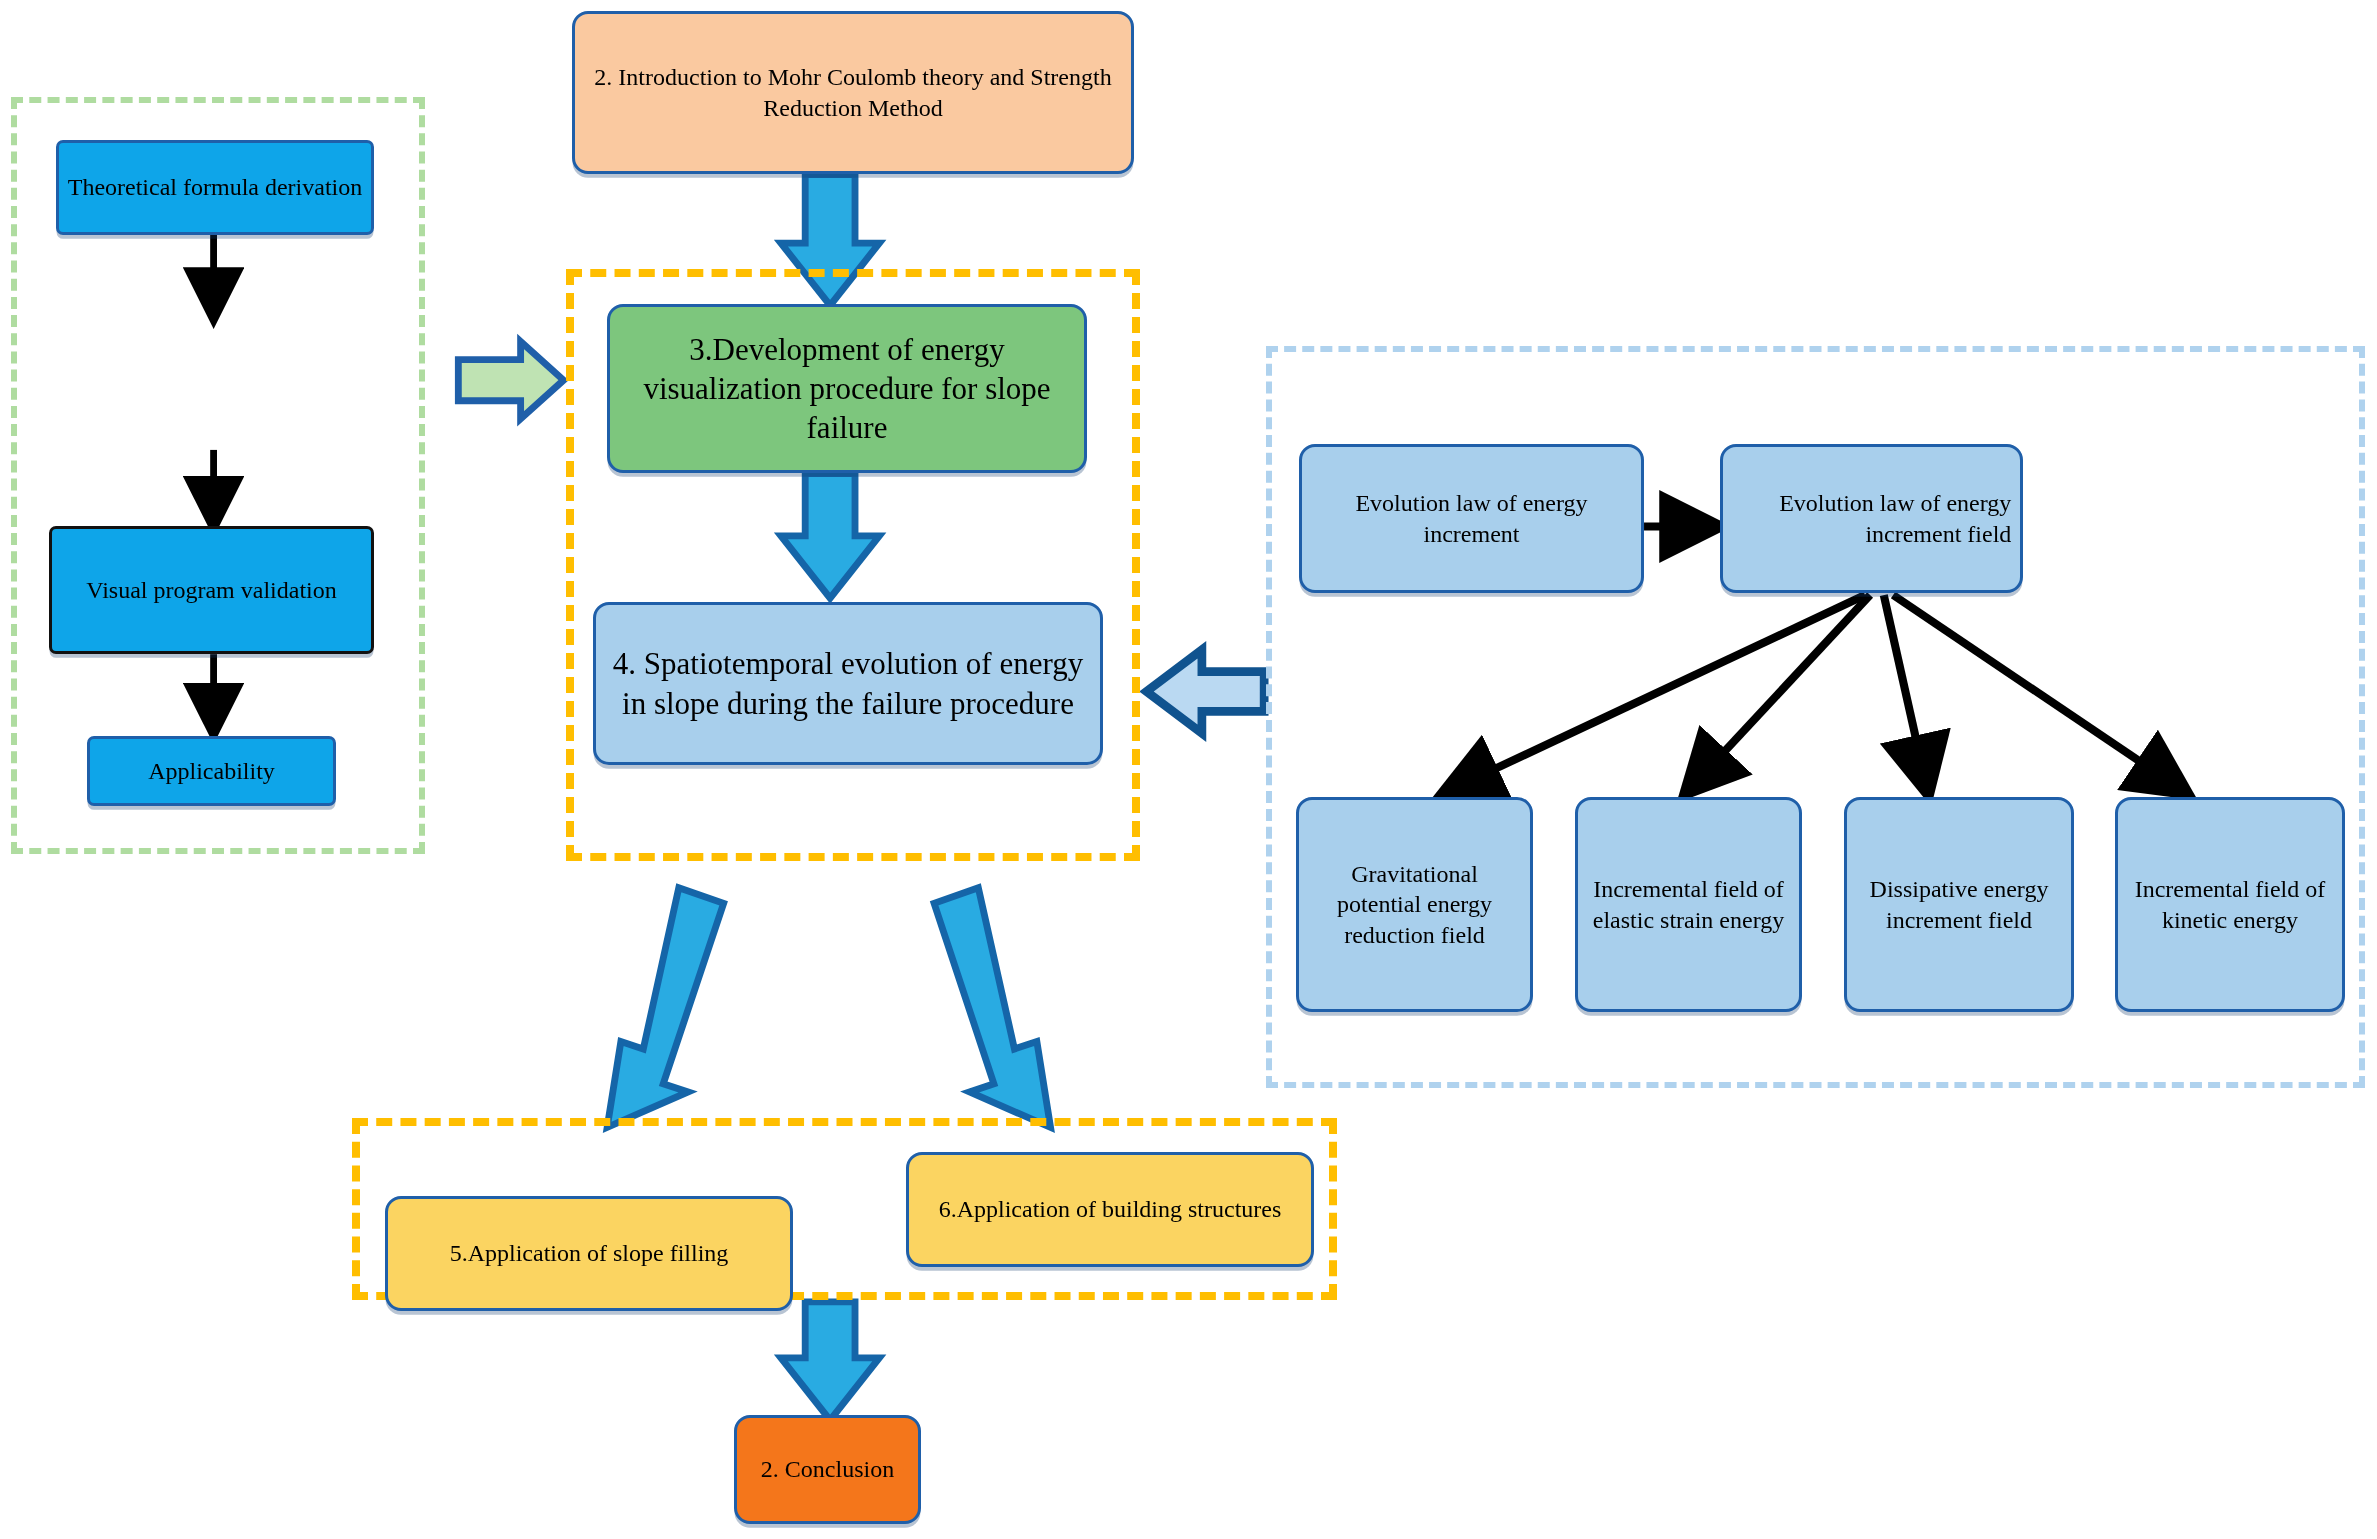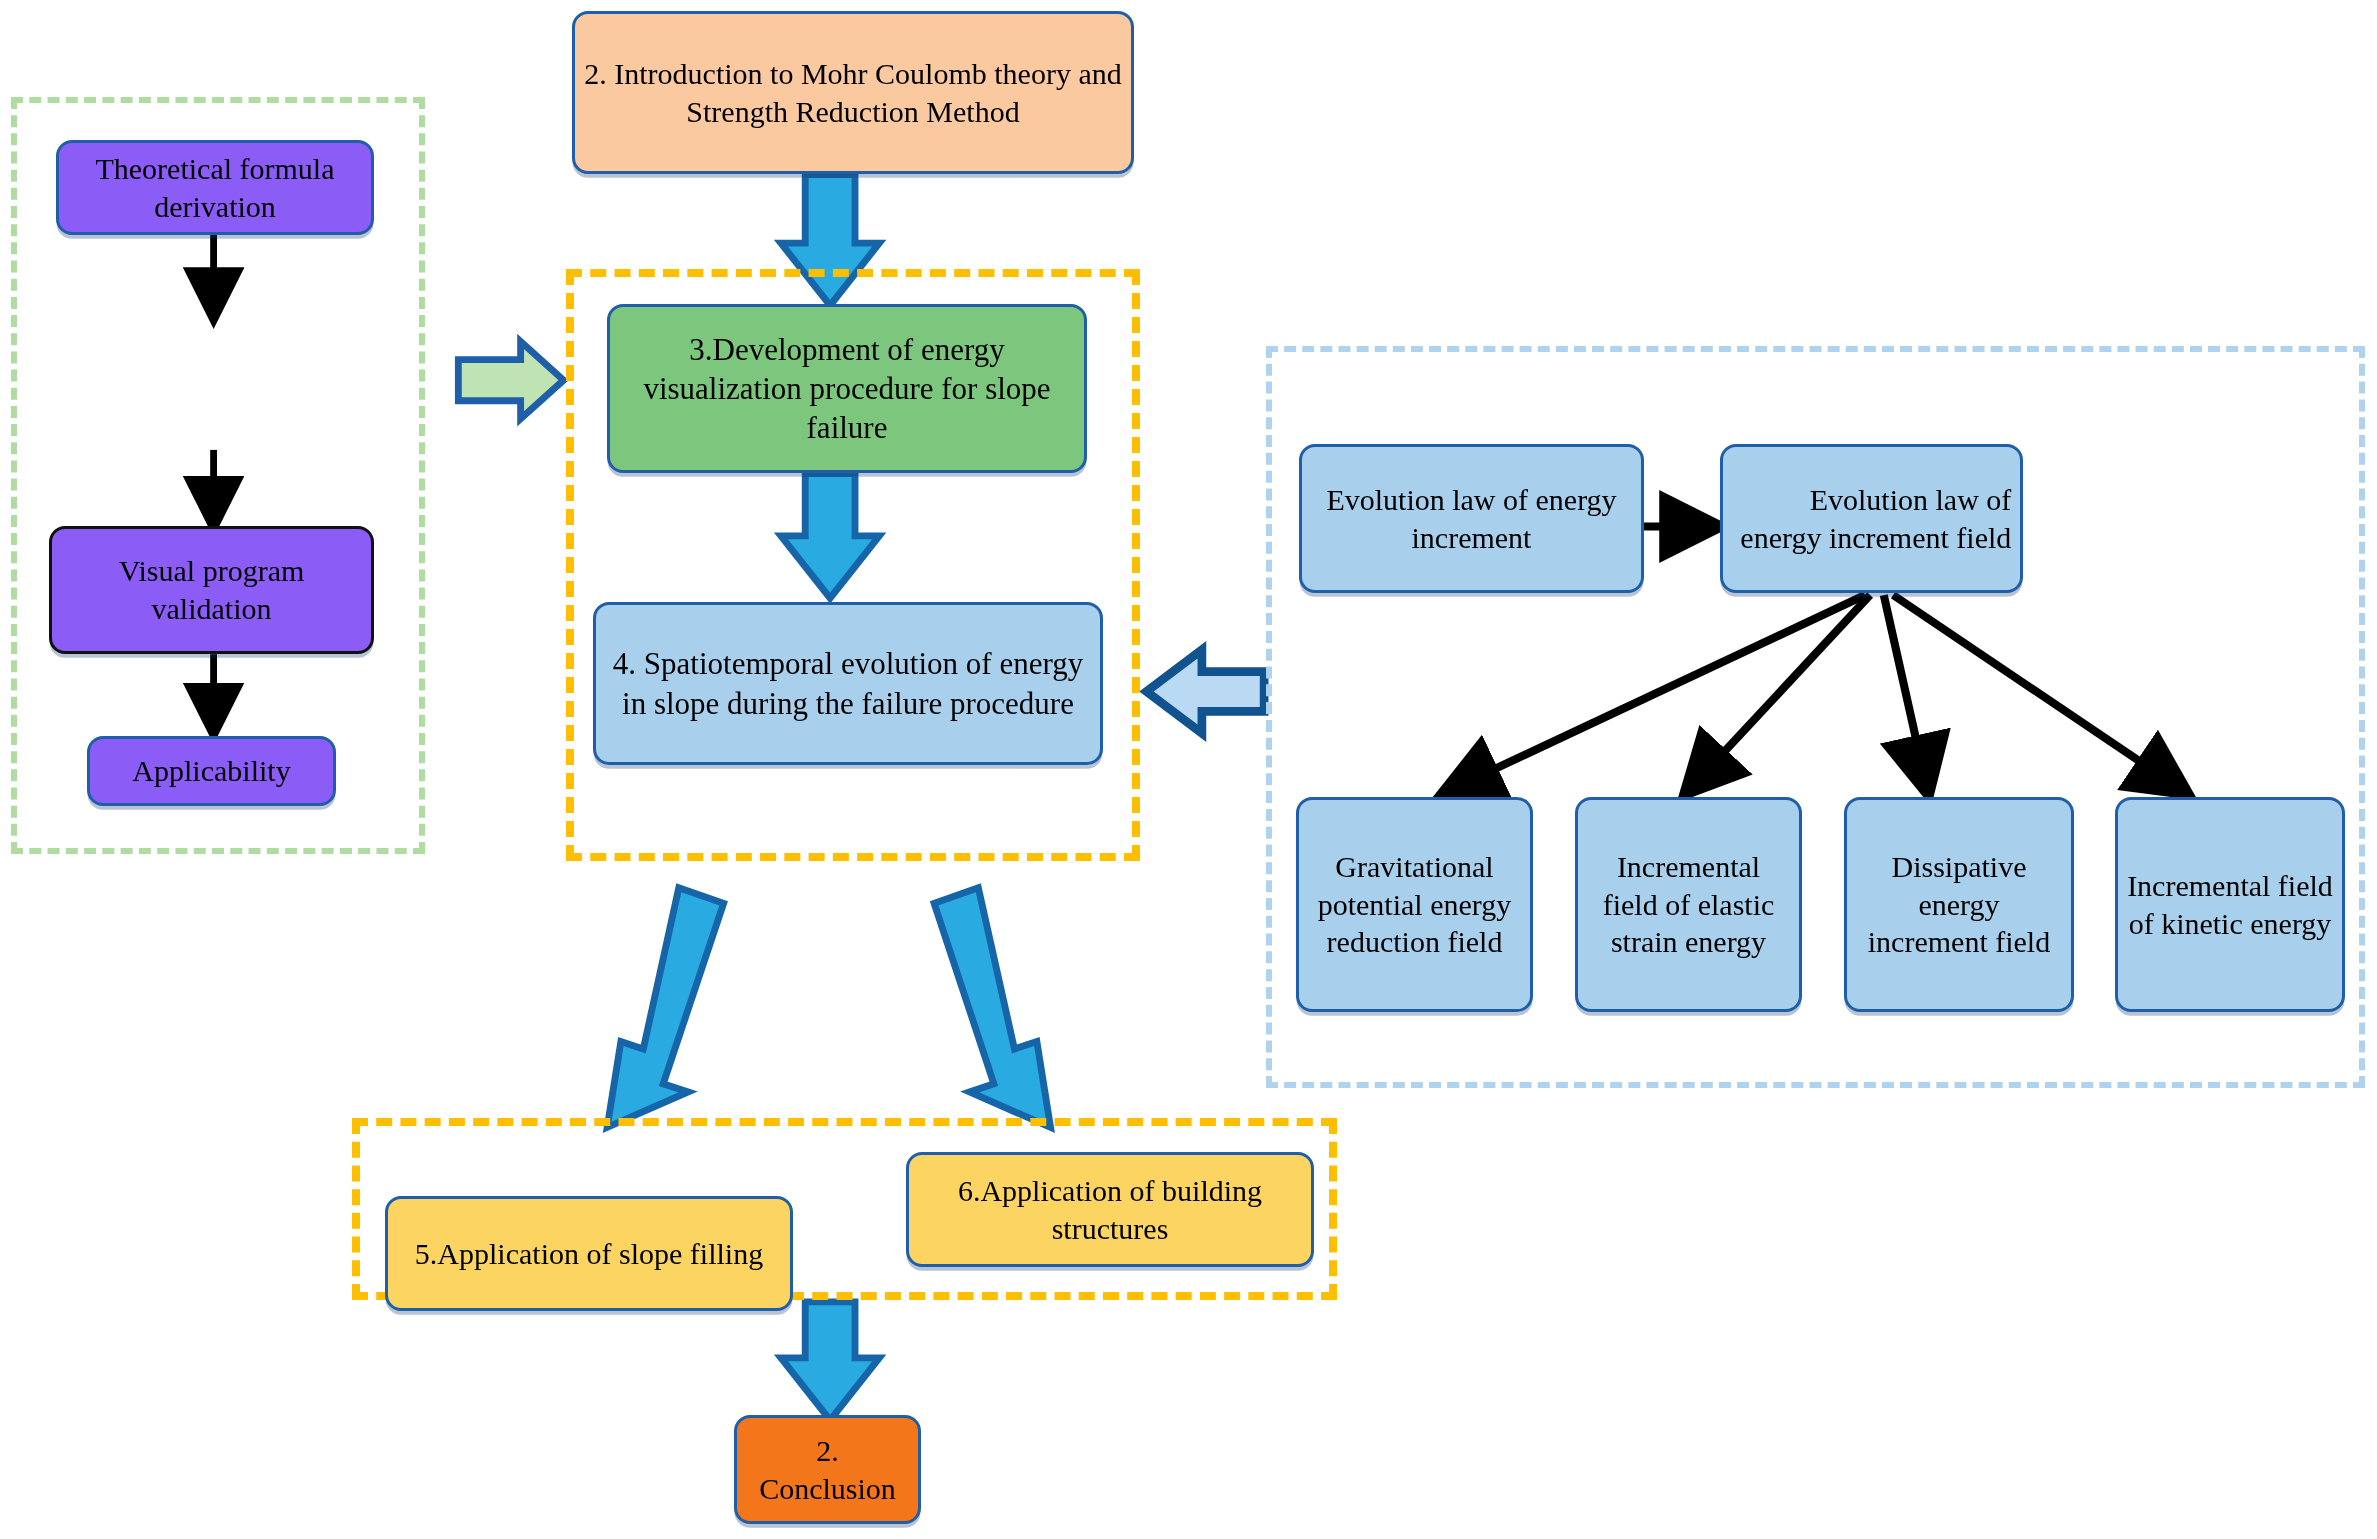--- a/index.html
+++ b/index.html
@@ -28,27 +28,27 @@
     display:flex;
     align-items:center;
     justify-content:center;
     text-align:center;
     color:#000000;
     line-height:1.26;
     padding:3.7px 8.7px;
     box-shadow:0 4.4px 0 -0.6px rgba(20,60,110,.30);
   }
   .node.plainblack{border-color:#111111;}
-  .n-green  {background:#8b5cf6;}
+  .n-green  {background:#0ea5e9;border-radius:7px;}
   .n-green2 {background:#7DC67D;}
   .n-orange {background:#FAC9A0;}
   .n-blue   {background:#A8CFEC;}
   .n-yellow {background:#FBD461;}
   .n-conc   {background:#F4761B;}
-  .fs48{font-size:30px;}
+  .fs48{font-size:24px;}
   .fs50{font-size:31px;}
 </style>
 </head>
 <body>
 
 <div id="stage">
 
   <svg id="svglayer" viewBox="0 0 3817 2472" xmlns="http://www.w3.org/2000/svg">
     <defs>
       <marker id="blkArrow" markerWidth="9" markerHeight="9" refX="7.2" refY="4.5" orient="auto" markerUnits="strokeWidth">

